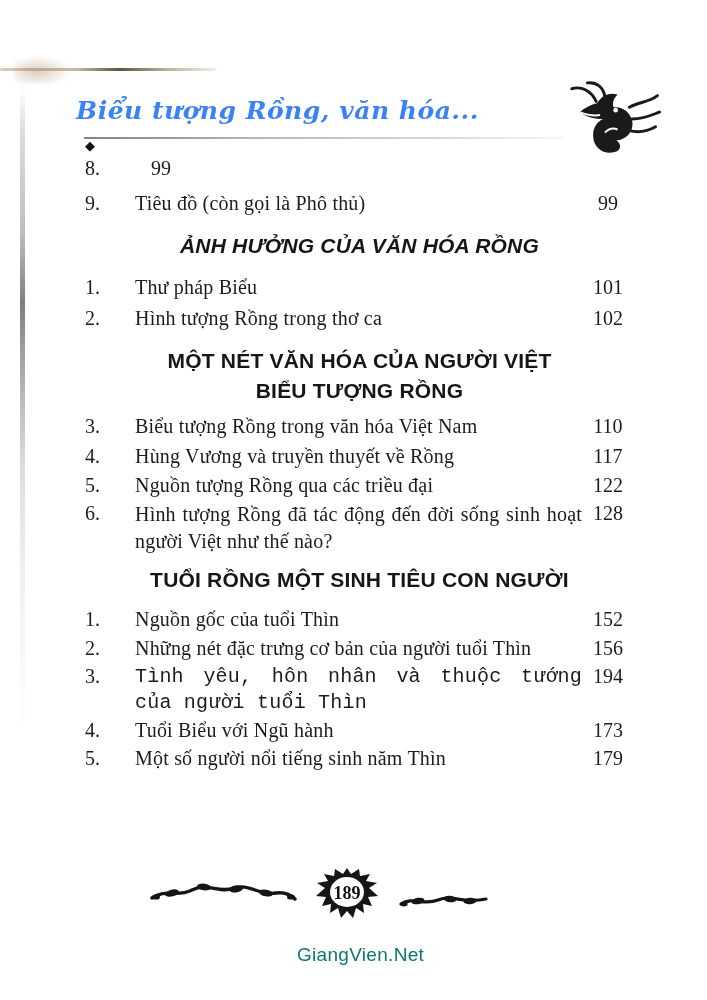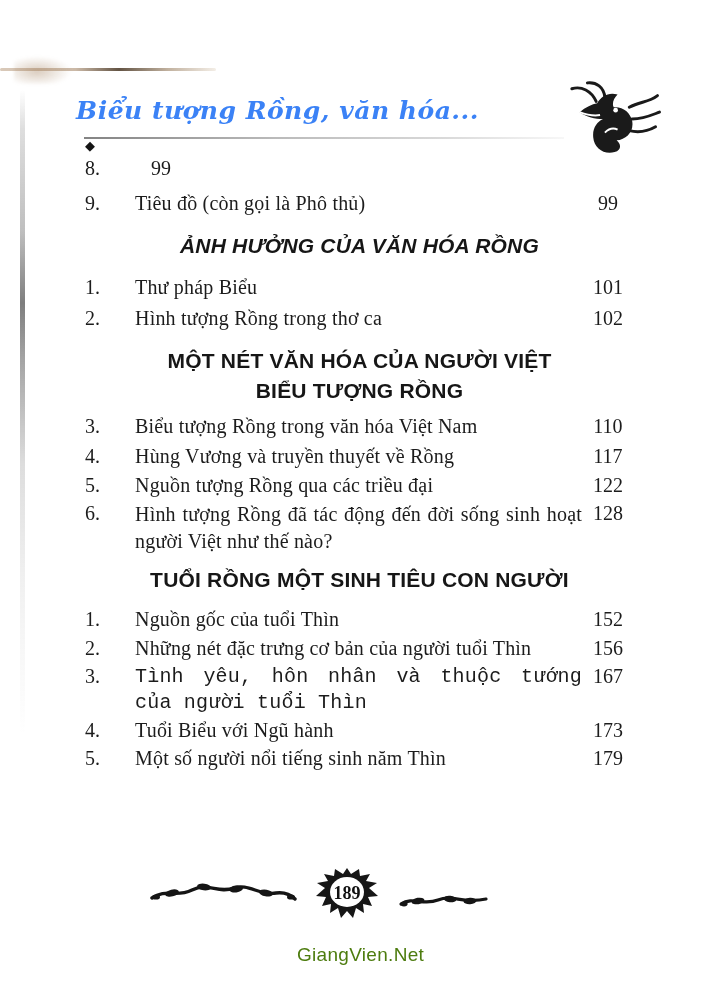--- a/index.html
+++ b/index.html
@@ -158,21 +158,21 @@
     <span class="toc-page">152</span>
   </div>
   <div class="toc-row" style="margin-bottom:4px;">
     <span class="toc-num">2.</span>
     <span class="toc-title">Những nét đặc trưng cơ bản của người tuổi Thìn</span>
     <span class="toc-page">156</span>
   </div>
   <div class="toc-row" style="margin-bottom:2px;">
     <span class="toc-num">3.</span>
     <span class="toc-title justify" style="line-height:26px;font-family:Liberation Mono, monospace;">Tình yêu, hôn nhân và thuộc tướng của người tuổi Thìn</span>
-    <span class="toc-page">167</span>
+    <span class="toc-page">194</span>
   </div>
   <div class="toc-row" style="margin-bottom:4px;">
     <span class="toc-num">4.</span>
     <span class="toc-title">Tuổi Biểu với Ngũ hành</span>
     <span class="toc-page">173</span>
   </div>
   <div class="toc-row">
     <span class="toc-num">5.</span>
     <span class="toc-title">Một số người nổi tiếng sinh năm Thìn</span>
     <span class="toc-page">179</span>
@@ -196,13 +196,13 @@
 </svg>
 
 <svg class="orn orn-right" viewBox="0 0 92 22" aria-hidden="true">
   <path d="M3,14 C15,6 25,16 40,10 C55,4 63,14 88,9" fill="none" stroke="#151515" stroke-width="3.2" stroke-linecap="round"></path>
   <ellipse cx="20" cy="11" rx="6.5" ry="3.2" fill="#151515" transform="rotate(-10 20 11)"></ellipse>
   <ellipse cx="52" cy="9" rx="6.5" ry="3.2" fill="#151515" transform="rotate(6 52 9)"></ellipse>
   <ellipse cx="72" cy="11" rx="6.5" ry="3.2" fill="#151515" transform="rotate(-4 72 11)"></ellipse>
   <ellipse cx="6" cy="14" rx="3.6" ry="2.4" fill="#151515"></ellipse>
 </svg>
 
-<div class="watermark" style="color: #4d7c0f;">GiangVien.Net</div>
+<div class="watermark" style="color: #0f766e;">GiangVien.Net</div>
 
 </body></html>

